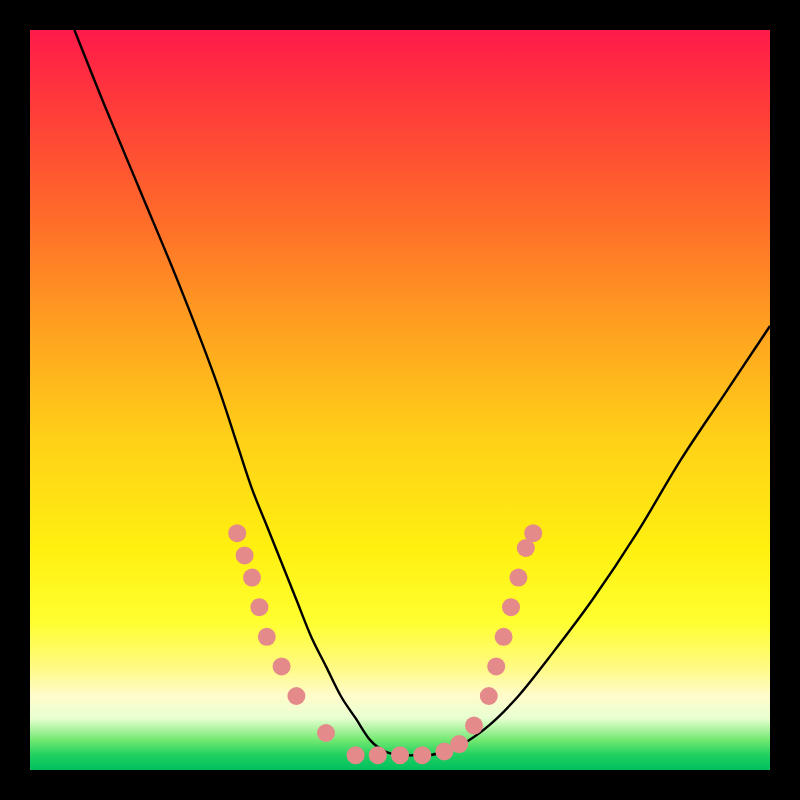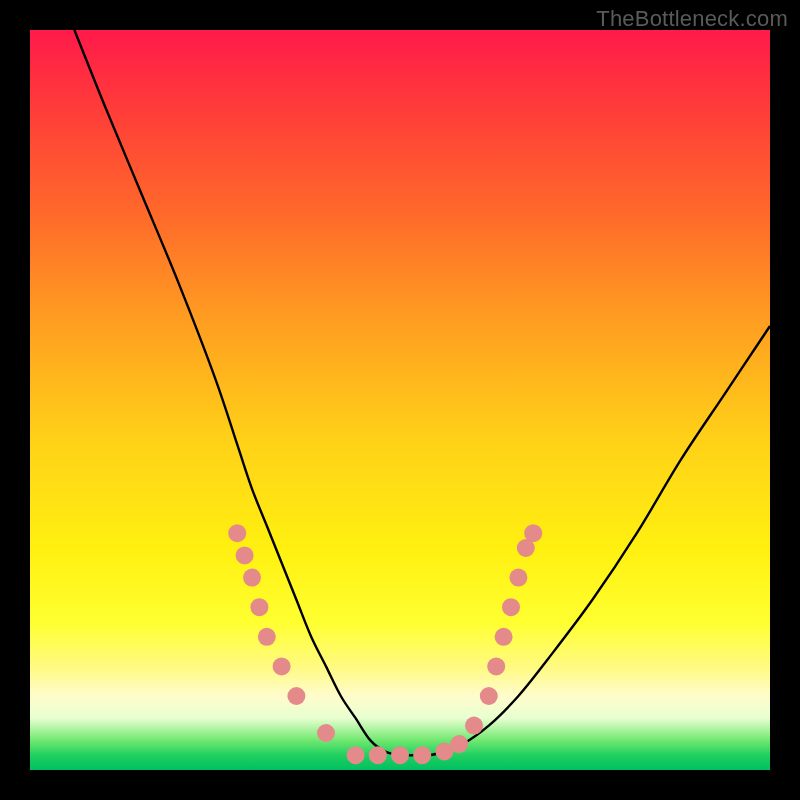--- a/index.html
+++ b/index.html
@@ -75,14 +75,13 @@
           <circle cx="458.8" cy="666" r="9" fill="#e48a8a"></circle>
           <circle cx="466.2" cy="636.4" r="9" fill="#e48a8a"></circle>
           <circle cx="473.6" cy="606.8" r="9" fill="#e48a8a"></circle>
           <circle cx="481" cy="577.2" r="9" fill="#e48a8a"></circle>
           <circle cx="488.40000000000003" cy="547.6" r="9" fill="#e48a8a"></circle>
           <circle cx="495.8" cy="518" r="9" fill="#e48a8a"></circle>
           <circle cx="503.20000000000005" cy="503.2" r="9" fill="#e48a8a"></circle>
         </g>
     </svg>
   </div>
-  <div class="watermark">TheBottleneck.com</div>
 </div>
 
 </body></html>

